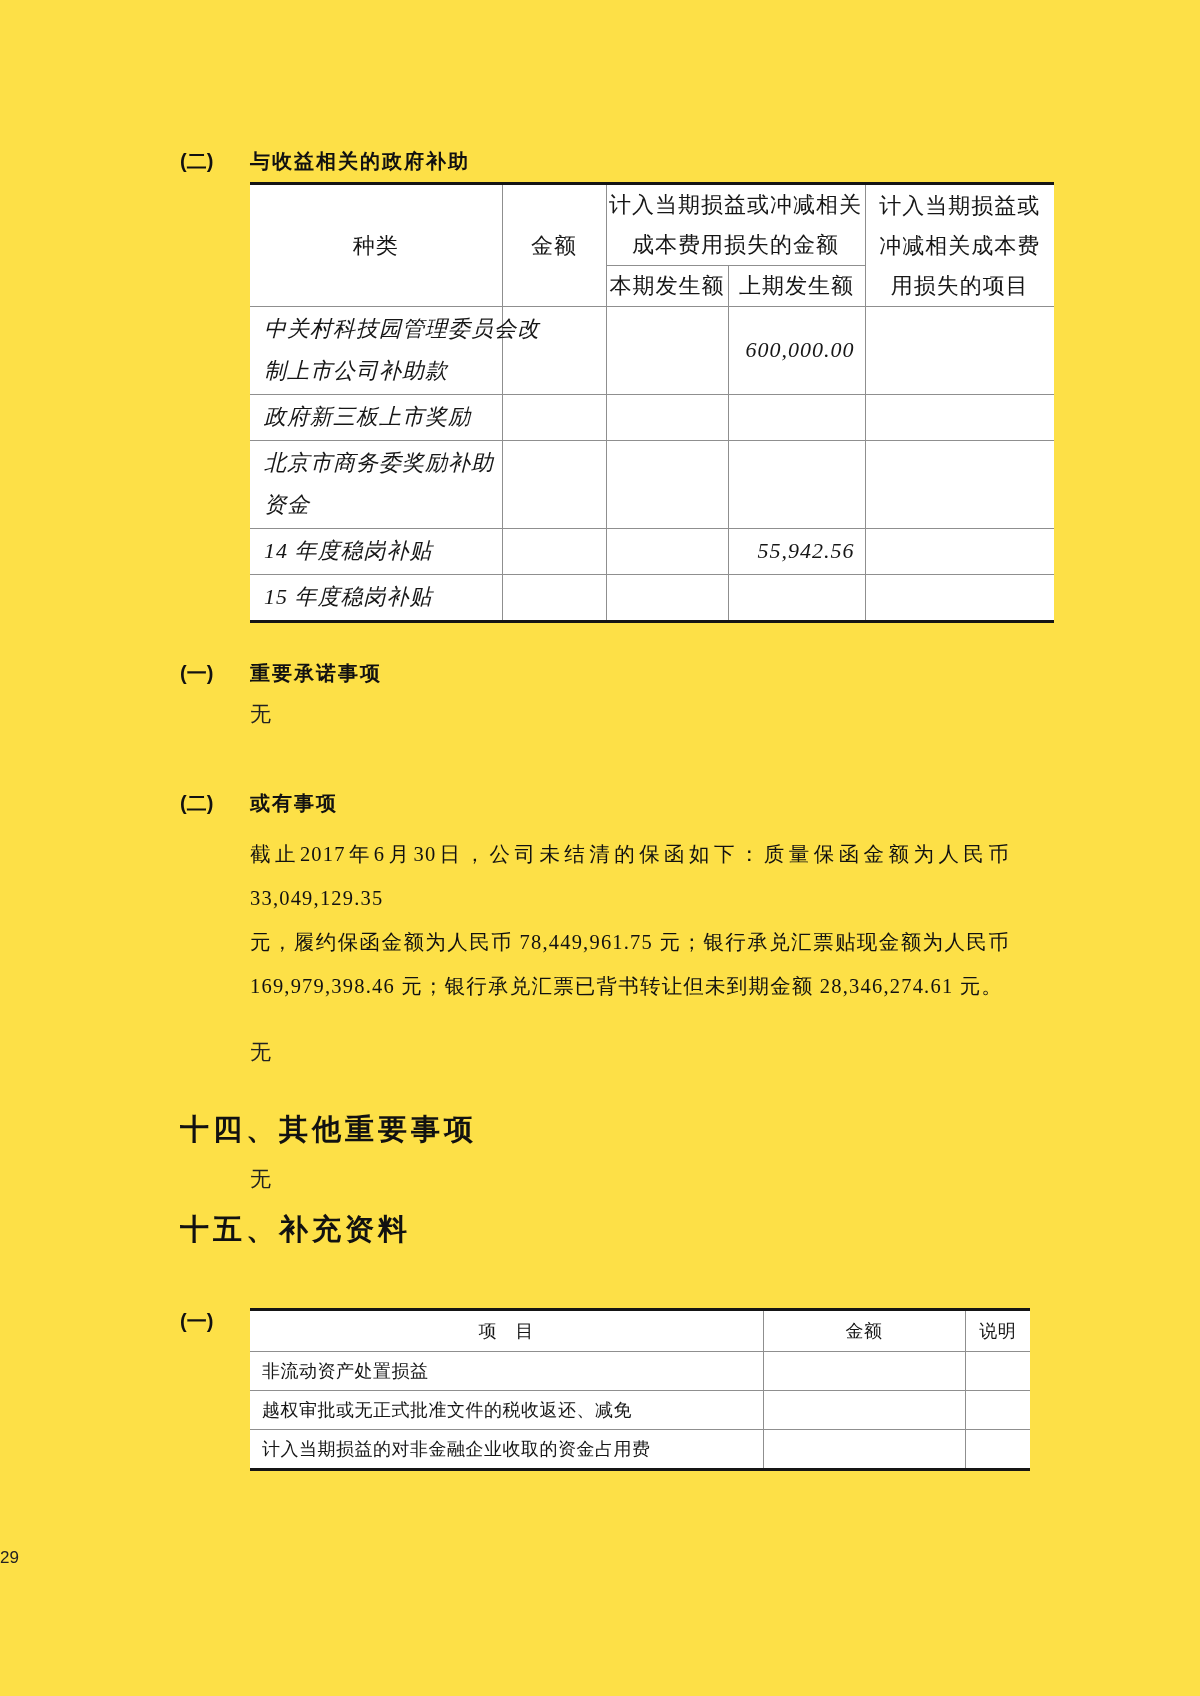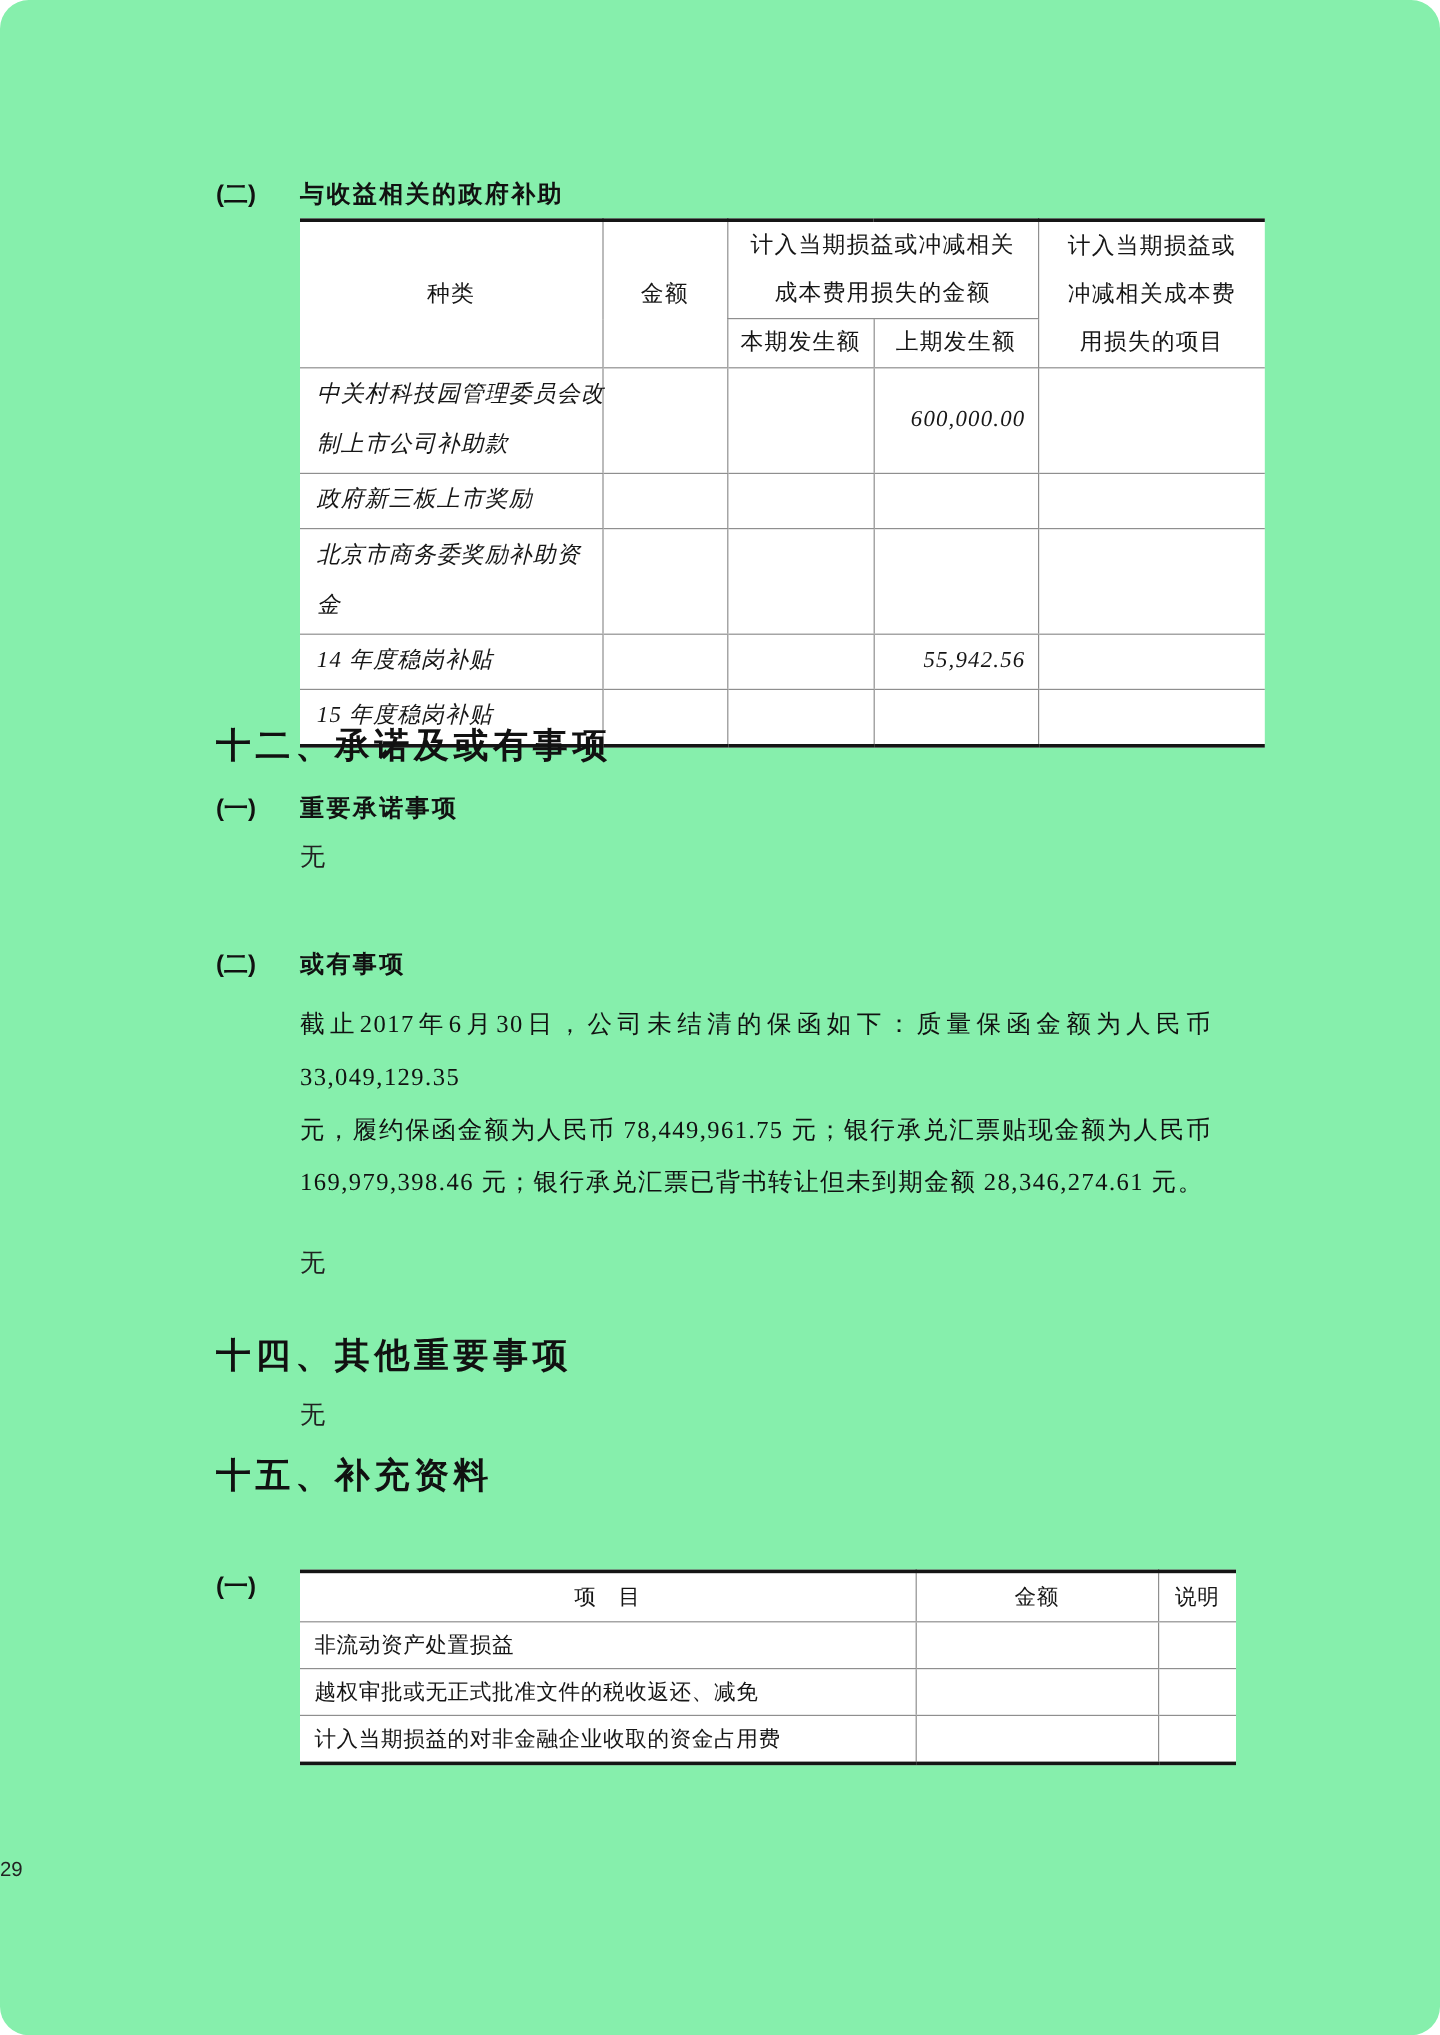--- a/index.html
+++ b/index.html
@@ -1,24 +1,23 @@
 <!DOCTYPE html>
 <html><head>
 <meta charset="utf-8">
 <style>
   * { margin:0; padding:0; box-sizing:border-box; }
   html,body { background:#ffffff; }
   .page {
     position:relative;
     width:1200px; height:1696px;
     margin:0 auto;
-    background:#86efac;
+    background:#fde047;
     color:#1a1a1a;
     font-family:"Liberation Serif","DejaVu Serif",serif;
-    border-radius:24px;
   }
   
   .chapter {
     position:absolute; left:180px;
     font-family:"Liberation Sans","DejaVu Sans",sans-serif;
     font-weight:700; font-size:29px; letter-spacing:4px; color:#111;
     white-space:nowrap;
   }
   .subhead { position:absolute; left:180px; white-space:nowrap; }
   .subhead .sub-label {
@@ -40,21 +39,21 @@
   .para .p-just { text-align:justify; text-align-last:justify; }
   
   table { border-collapse:collapse; table-layout:fixed; position:absolute; left:250px; background:#fff; }
   .t1 { width:804px; top:182px; border-top:3px solid #151515; }
   .t2 { width:780px; top:1308px; border-top:3px solid #151515; }
   .t1 th, .t1 td, .t2 th, .t2 td {
     border-bottom:1px solid #8f8f8f;
     font-weight:normal; vertical-align:middle;
     color:#161616;
   }
-  .t1 th, .t1 td { font-size:19px; letter-spacing:1px; }
+  .t1 th, .t1 td { font-size:22px; letter-spacing:1px; }
   .t2 th, .t2 td { font-size:18px; letter-spacing:0.5px; }
   .vl { border-left:1px solid #8f8f8f; }
   .t1 th { text-align:center; line-height:40px; }
   .t1 td { line-height:42px; padding-top:1px; padding-bottom:2px;font-style:italic; }
   .t1 .kind-cell { text-align:left; padding-left:14px; }
   .t1 .num-cell  { text-align:right; padding-right:10px; }
   .t1 .last-row td { border-bottom:3px solid #151515; }
   .hdr-line { line-height:40px; white-space:nowrap; }
   .t2 th { text-align:center; line-height:36px; padding:2px 4px; }
   .t2 td { line-height:34px; padding:2px 4px; }
@@ -137,21 +136,20 @@
     <tr class="last-row">
       <td class="kind-cell">15 年度稳岗补贴</td>
       <td class="vl num-cell"></td>
       <td class="vl num-cell"></td>
       <td class="vl num-cell"></td>
       <td class="vl"></td>
     </tr>
   </tbody>
     </table>
 
-  <div class="chapter" style="top:602px;">十二、承诺及或有事项</div>
 
   <div class="subhead" style="top:660px;">
     <span class="sub-label">(一)</span><span class="sub-title">重要承诺事项</span>
   </div>
   <div class="body-none" style="top:700px;">无</div>
 
   <div class="subhead" style="top:790px;">
     <span class="sub-label">(二)</span><span class="sub-title">或有事项</span>
   </div>
 

